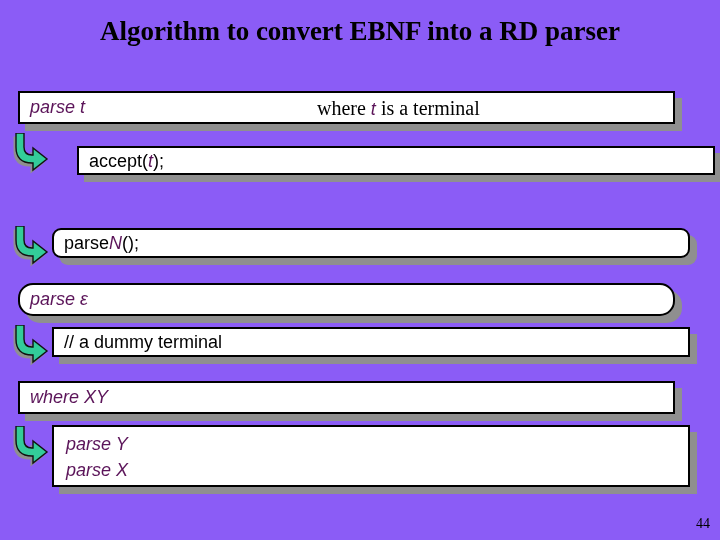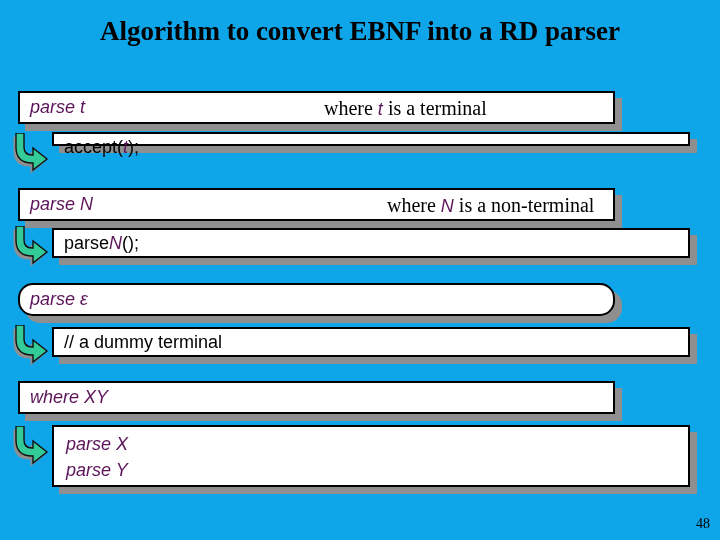--- a/index.html
+++ b/index.html
@@ -4,21 +4,21 @@
 <style>
   html, body {
     margin: 0;
     padding: 0;
     background: #ffffff;
   }
   .slide {
     position: relative;
     width: 720px;
     height: 540px;
-    background: #0ea5e9;
+    background: #8b5cf6;
     overflow: hidden;
     font-family: "Liberation Sans", sans-serif;
   }
   .title {
     position: absolute;
     top: 16px;
     left: 0;
     width: 720px;
     margin: 0;
     text-align: center;
@@ -30,21 +30,21 @@
   }
   .outer-box, .inner-box {
     position: absolute;
     background: #ffffff;
     border: 2px solid #000000;
     box-shadow: 7px 7px 0 #8f8f8f;
     box-sizing: border-box;
   }
   .outer-box {
     left: 18px;
-    width: 597px;
+    width: 657px;
     height: 33px;
     text-decoration: underline;
   }
   .inner-box {
     left: 52px;
     width: 638px;
     height: 30px;
   }
   .rule-label {
     position: absolute;
@@ -96,31 +96,31 @@
   }
   .arrow {
     position: absolute;
     left: 13px;
     width: 38px;
     height: 42px;
   }
   
   .box-1   { top: 91px;  }
   .arrow-1 { top: 133px; }
-  .ibox-1  { top: 132px; height: 14px; }
+  .ibox-1  { top: 146px; height: 29px; margin-left: 25px; }
   .box-2   { top: 188px; }
   .arrow-2 { top: 226px; }
-  .ibox-2  { top: 228px; }
+  .ibox-2  { top: 228px; border-radius: 9px; }
   .box-3   { top: 283px; border-radius: 15px; }
   .arrow-3 { top: 325px; }
   .ibox-3  { top: 327px; }
   .box-4   { top: 381px; }
   .arrow-4 { top: 426px; }
   .ibox-4  { top: 425px; height: 62px; }
-  .note-1  { left: 297px; margin-left: 7px; }
+  .note-1  { left: 297px; }
   .note-2  { left: 367px; }
   .page-number {
     position: absolute;
     right: 10px;
     bottom: 8px;
     font-family: "Liberation Serif", serif;
     font-size: 14px;
     color: #000000;
   }
 </style>
@@ -136,24 +136,20 @@
     <span class="note note-1"><span>where </span><span class="var">t</span><span> is a terminal</span></span>
   </div>
   <svg class="arrow arrow-1" viewBox="0 0 38 42">
     <path d="M3,0 L11,0 L11,14 Q11,22 19,22 L20,22 L20,15 L34,26 L20,37 L20,30 L19,30 Q3,30 3,14 Z" transform="translate(-2.5,3.5)" fill="#8f8f8f" stroke="none"></path>
     <path d="M3,0 L11,0 L11,14 Q11,22 19,22 L20,22 L20,15 L34,26 L20,37 L20,30 L19,30 Q3,30 3,14 Z" fill="#33cc99" stroke="#111111" stroke-width="1.4"></path>
   </svg>
   <div class="inner-box ibox-1">
     <span class="code"><span>accept(</span><span class="var">t</span><span>);</span></span>
   </div>
 
-  <div class="outer-box box-2">
-    <span class="rule-label">parse N</span>
-    <span class="note note-2"><span>where </span><span class="var">N</span><span> is a non-terminal</span></span>
-  </div>
   <svg class="arrow arrow-2" viewBox="0 0 38 42">
     <path d="M3,0 L11,0 L11,14 Q11,22 19,22 L20,22 L20,15 L34,26 L20,37 L20,30 L19,30 Q3,30 3,14 Z" transform="translate(-2.5,3.5)" fill="#8f8f8f" stroke="none"></path>
     <path d="M3,0 L11,0 L11,14 Q11,22 19,22 L20,22 L20,15 L34,26 L20,37 L20,30 L19,30 Q3,30 3,14 Z" fill="#33cc99" stroke="#111111" stroke-width="1.4"></path>
   </svg>
   <div class="inner-box ibox-2">
     <span class="code"><span>parse</span><span class="var">N</span><span>();</span></span>
   </div>
 
   <div class="outer-box box-3">
     <span class="rule-label">parse ε</span>
@@ -168,20 +164,20 @@
 
   <div class="outer-box box-4">
     <span class="rule-label">where XY</span>
   </div>
   <svg class="arrow arrow-4" viewBox="0 0 38 42">
     <path d="M3,0 L11,0 L11,14 Q11,22 19,22 L20,22 L20,15 L34,26 L20,37 L20,30 L19,30 Q3,30 3,14 Z" transform="translate(-2.5,3.5)" fill="#8f8f8f" stroke="none"></path>
     <path d="M3,0 L11,0 L11,14 Q11,22 19,22 L20,22 L20,15 L34,26 L20,37 L20,30 L19,30 Q3,30 3,14 Z" fill="#33cc99" stroke="#111111" stroke-width="1.4"></path>
   </svg>
   <div class="inner-box ibox-4">
     <div class="code-lines">
+      <div>parse Y</div>
       <div>parse X</div>
-      <div>parse Y</div>
     </div>
   </div>
 
-  <div class="page-number">48</div>
+  <div class="page-number">44</div>
 
 </div>
 
 </body></html>

